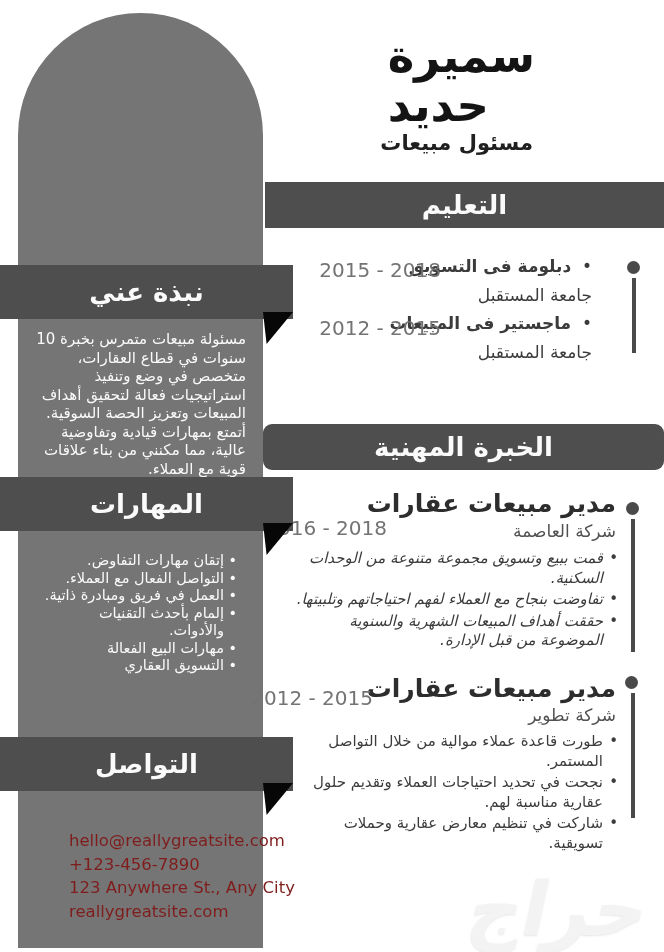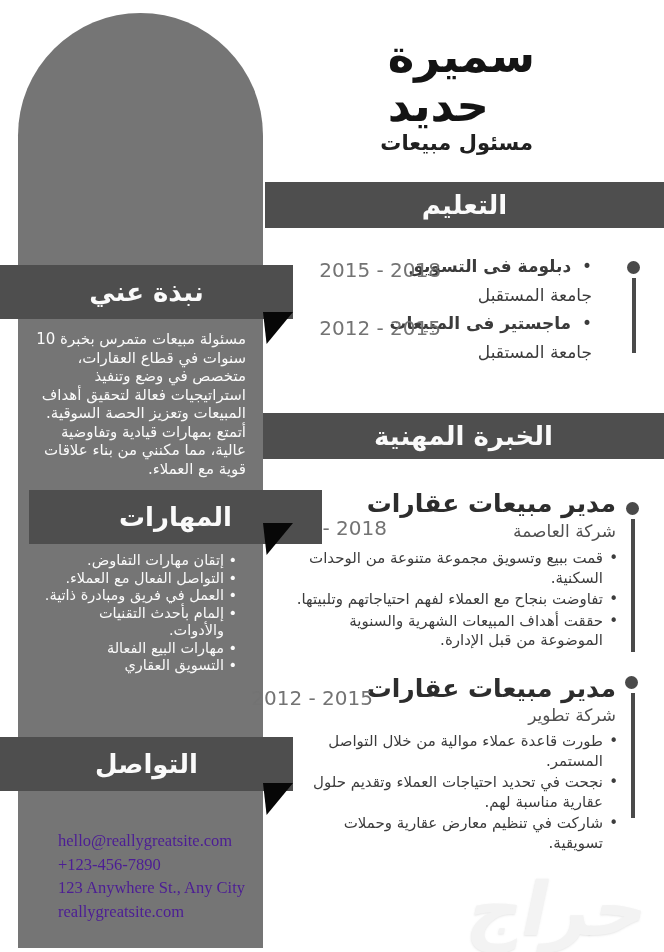--- a/index.html
+++ b/index.html
@@ -61,22 +61,22 @@
   .blist li::before { content:"\2022"; position:absolute; right:0; top:0; }
   
   .about-text {
     position:absolute; left:30px; width:216px; top:330px;
     color:#fafafa; font-size:15px; line-height:18.5px; text-align:right;
   }
   .skills-list { position:absolute; right:427px; width:196px; top:552px; text-align:right; color:#fafafa; font-size:14.5px; line-height:17.5px; }
   .skill { position:relative; padding-right:13px; }
   .skill::before { content:"\2022"; position:absolute; right:0; top:0; }
   .contact-block {
-    position:absolute; left:58px; top:829px; direction:ltr; text-align:left;
-    color:#4c1d95; font-size:16.5px; line-height:23.5px;font-family:Liberation Serif, serif;
+    position:absolute; left:69px; top:829px; direction:ltr; text-align:left;
+    color:#7f1d1d; font-size:16.5px; line-height:23.5px;
   }
   
   .watermark {
     position:absolute; right:16px; bottom:0px;
     font-size:74px; font-weight:bold; color:#f3f3f3;
     text-shadow:0 1px 2px rgba(160,160,160,.25);
     transform:skewX(-12deg);
   }
 </style>
 </head>
@@ -107,47 +107,47 @@
   <div class="edu-org">جامعة المستقبل</div>
 </div>
 <div class="edu-date" style="right:223px; top:316px;">2012 - 2015</div>
 
 <div class="bar bar-left" style="top:265px;">
   <span>نبذة عني</span>
 </div>
 <div class="fold" style="top:312px;"></div>
 <div class="about-text">مسئولة مبيعات متمرس بخبرة 10 سنوات في قطاع العقارات، متخصص في وضع وتنفيذ استراتيجيات فعالة لتحقيق أهداف المبيعات وتعزيز الحصة السوقية. أتمتع بمهارات قيادية وتفاوضية عالية، مما مكنني من بناء علاقات قوية مع العملاء.</div>
 
-<div class="bar bar-right" style="top:413px; left:263px;">
+<div class="bar bar-right" style="top:424px; left:263px;border-radius:9px;">
   <span>الخبرة المهنية</span>
 </div>
 
 <div class="tdot" style="left:626px; top:502px;"></div>
 <div class="tline" style="left:631px; top:519px; height:133px;"></div>
 <div class="job-role" style="top:489px;">مدير مبيعات عقارات</div>
 <div class="job-date" style="right:277px; top:516px;">2016 - 2018</div>
 <div class="job-company" style="top:521px;">شركة العاصمة</div>
-<ul class="blist" style="top:549px;">
+<ul class="blist" style="top:549px;font-style:italic;">
   <li>قمت ببيع وتسويق مجموعة متنوعة من الوحدات السكنية.</li>
   <li>تفاوضت بنجاح مع العملاء لفهم احتياجاتهم وتلبيتها.</li>
   <li>حققت أهداف المبيعات الشهرية والسنوية الموضوعة من قبل الإدارة.</li>
 </ul>
 
 <div class="tdot" style="left:625px; top:676px;"></div>
 <div class="tline" style="left:631px; top:693px; height:125px;"></div>
 <div class="job-role" style="top:674px;">مدير مبيعات عقارات</div>
 <div class="job-date" style="right:291px; top:686px;">2012 - 2015</div>
 <div class="job-company" style="top:705px;">شركة تطوير</div>
 <ul class="blist" style="top:732px;">
   <li>طورت قاعدة عملاء موالية من خلال التواصل المستمر.</li>
   <li>نجحت في تحديد احتياجات العملاء وتقديم حلول عقارية مناسبة لهم.</li>
   <li>شاركت في تنظيم معارض عقارية وحملات تسويقية.</li>
 </ul>
 
-<div class="bar bar-left" style="top:490px;margin-left:29px;">
+<div class="bar bar-left" style="top:477px;">
   <span>المهارات</span>
 </div>
 <div class="fold" style="top:523px;"></div>
 <div class="skills-list">
   <div class="skill">إتقان مهارات التفاوض.</div>
   <div class="skill">التواصل الفعال مع العملاء.</div>
   <div class="skill">العمل في فريق ومبادرة ذاتية.</div>
   <div class="skill">إلمام بأحدث التقنيات والأدوات.</div>
   <div class="skill">مهارات البيع الفعالة</div>
   <div class="skill">التسويق العقاري</div>

